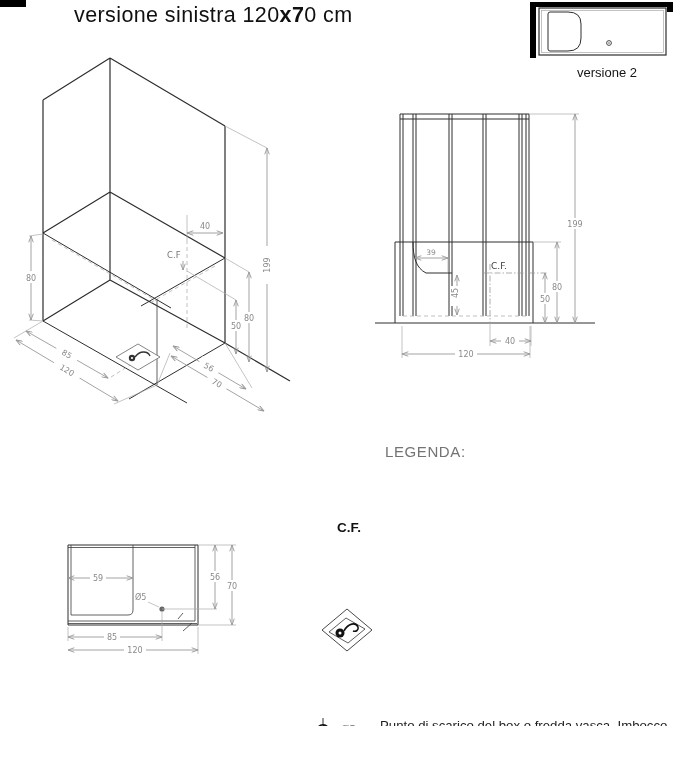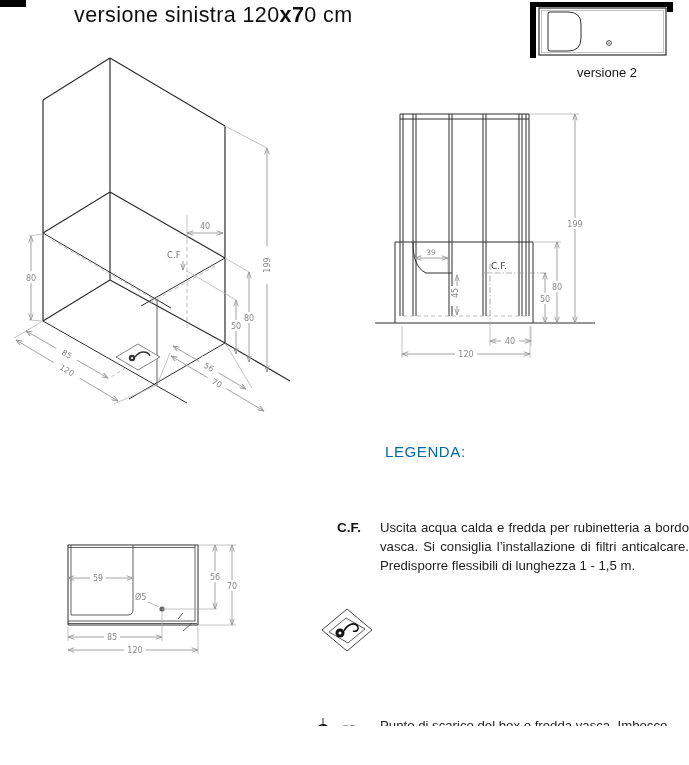--- a/index.html
+++ b/index.html
@@ -2,21 +2,21 @@
 <html><head>
 <meta charset="utf-8">
 <style>
   html,body{margin:0;padding:0;background:#fff;}
   #page{position:relative;width:689px;height:726px;background:#fff;overflow:hidden;
         font-family:"Liberation Sans",sans-serif;color:#1d1d1d;}
   .abs{position:absolute;}
   #corner-mark{left:0;top:0;width:26px;height:7px;background:#000;}
   #title{left:74px;top:3px;font-size:21.5px;letter-spacing:.4px;color:#101010;white-space:nowrap;}
   #title .b{font-weight:bold;}
-  #legenda-heading{left:385px;top:443px;font-size:15px;letter-spacing:.6px;color:#0369a1;}
+  #legenda-heading{left:385px;top:443px;font-size:15px;letter-spacing:.6px;color:#737373;}
   .legtext{width:309px;font-size:13.2px;line-height:19px;text-align:justify;color:#1d1d1d;}
   .legtext.lh21{line-height:21px;}
   #cf-label{left:337px;top:520px;font-weight:bold;font-size:13.5px;color:#111;}
   #cf-text{left:380px;top:518px;}
   #sifone-text{left:380px;top:615px;}
   #drain-text{left:380px;top:715px;width:305px;text-align:left;}
   #drain-dia{left:341px;top:723px;font-size:10.5px;color:#8a8a8a;font-family:"DejaVu Sans",sans-serif;}
   svg{position:absolute;overflow:visible;}
   svg text{font-family:"DejaVu Sans",sans-serif;font-size:8px;fill:#8a8a8a;}
   svg text.dk{fill:#3a3a3a;font-size:9px;}
@@ -195,21 +195,20 @@
       <rect x="64" y="103" width="16" height="11" class="wbg"></rect>
       <text x="72" y="112" text-anchor="middle">85</text>
       <rect x="84" y="116" width="22" height="11" class="wbg"></rect>
       <text x="95" y="125" text-anchor="middle">120</text>
     </g>
   </svg>
 
   <div id="legenda-heading" class="abs">LEGENDA:</div>
 
   <div id="cf-label" class="abs">C.F.</div>
-  <div id="cf-text" class="abs legtext">Uscita acqua calda e fredda per rubinetteria a bordo vasca. Si consiglia l’installazione di filtri anticalcare. Predisporre flessibili di lunghezza 1 - 1,5 m.</div>
 
   <svg style="left:320px;top:607px" width="54" height="46" viewBox="0 0 54 46">
     <polygon points="2,23 27,2 52,23 27,44" fill="#fff" stroke="#333" stroke-width=".9"></polygon>
     <polygon points="9,25 26,11 45,22 28,36" fill="#fff" stroke="#333" stroke-width=".8"></polygon>
     <circle cx="20" cy="26" r="4.5" fill="#111"></circle>
     <circle cx="20" cy="26" r="1.5" fill="#fff"></circle>
     <path d="M24,24 C28,16 36,15 38,20 C39,23 36,25 33,24" stroke="#111" stroke-width="1.6" fill="none"></path>
   </svg>
 
   <svg style="left:309px;top:717px" width="28" height="28" viewBox="0 0 28 28">

